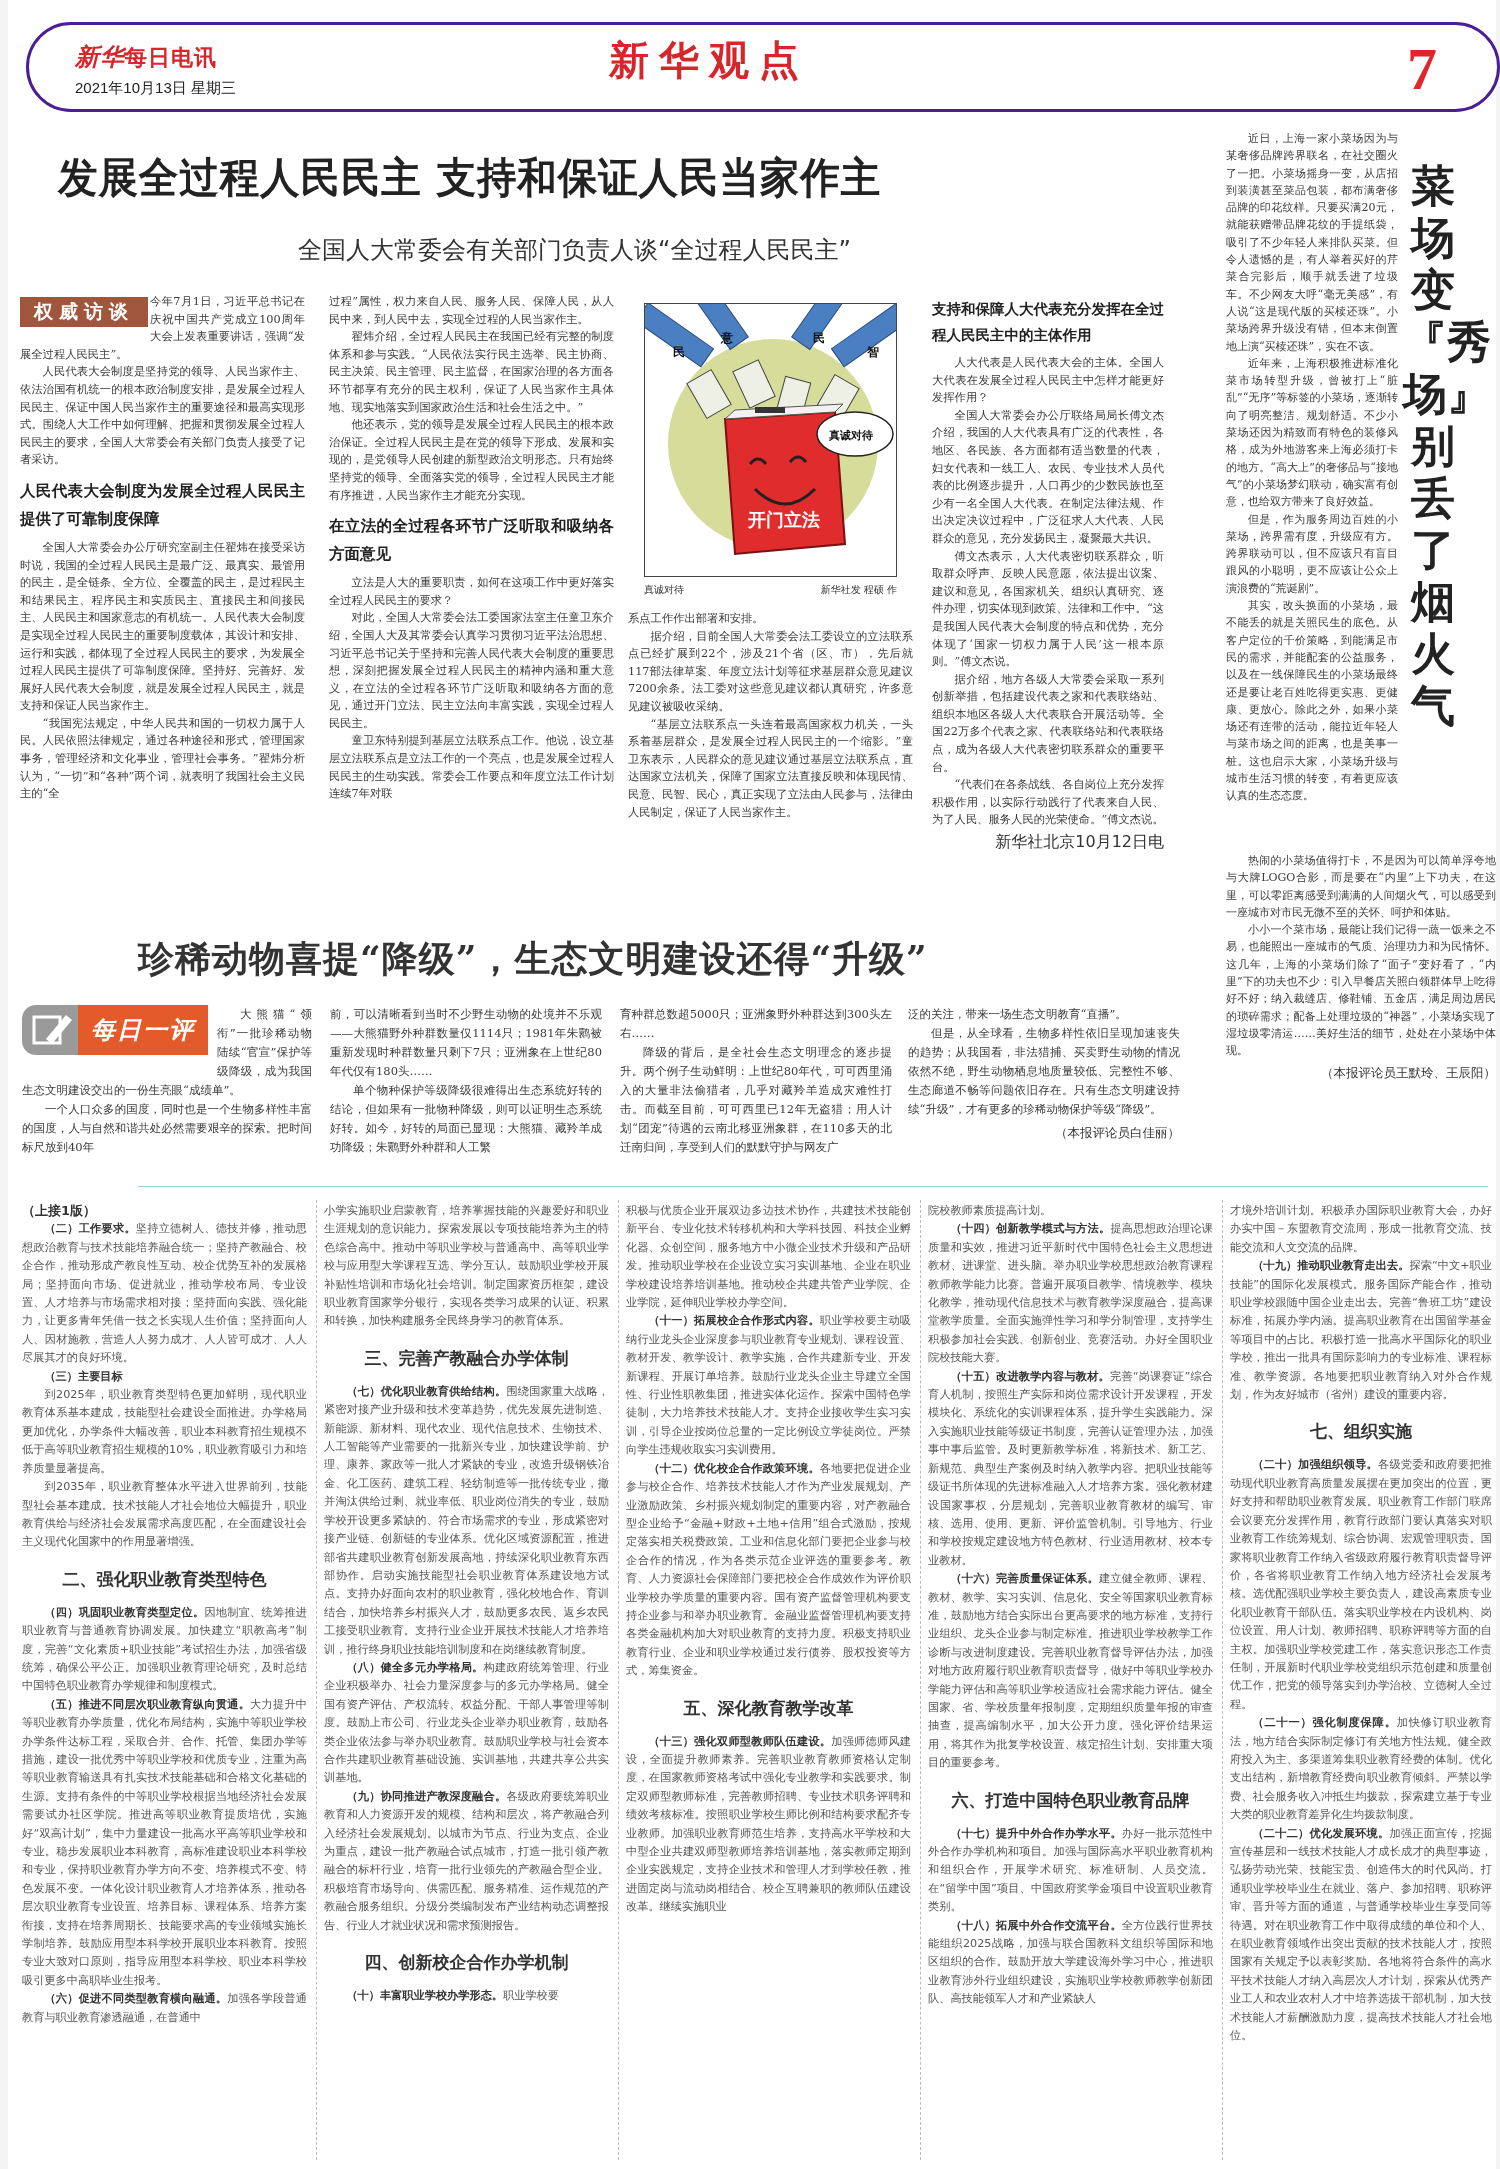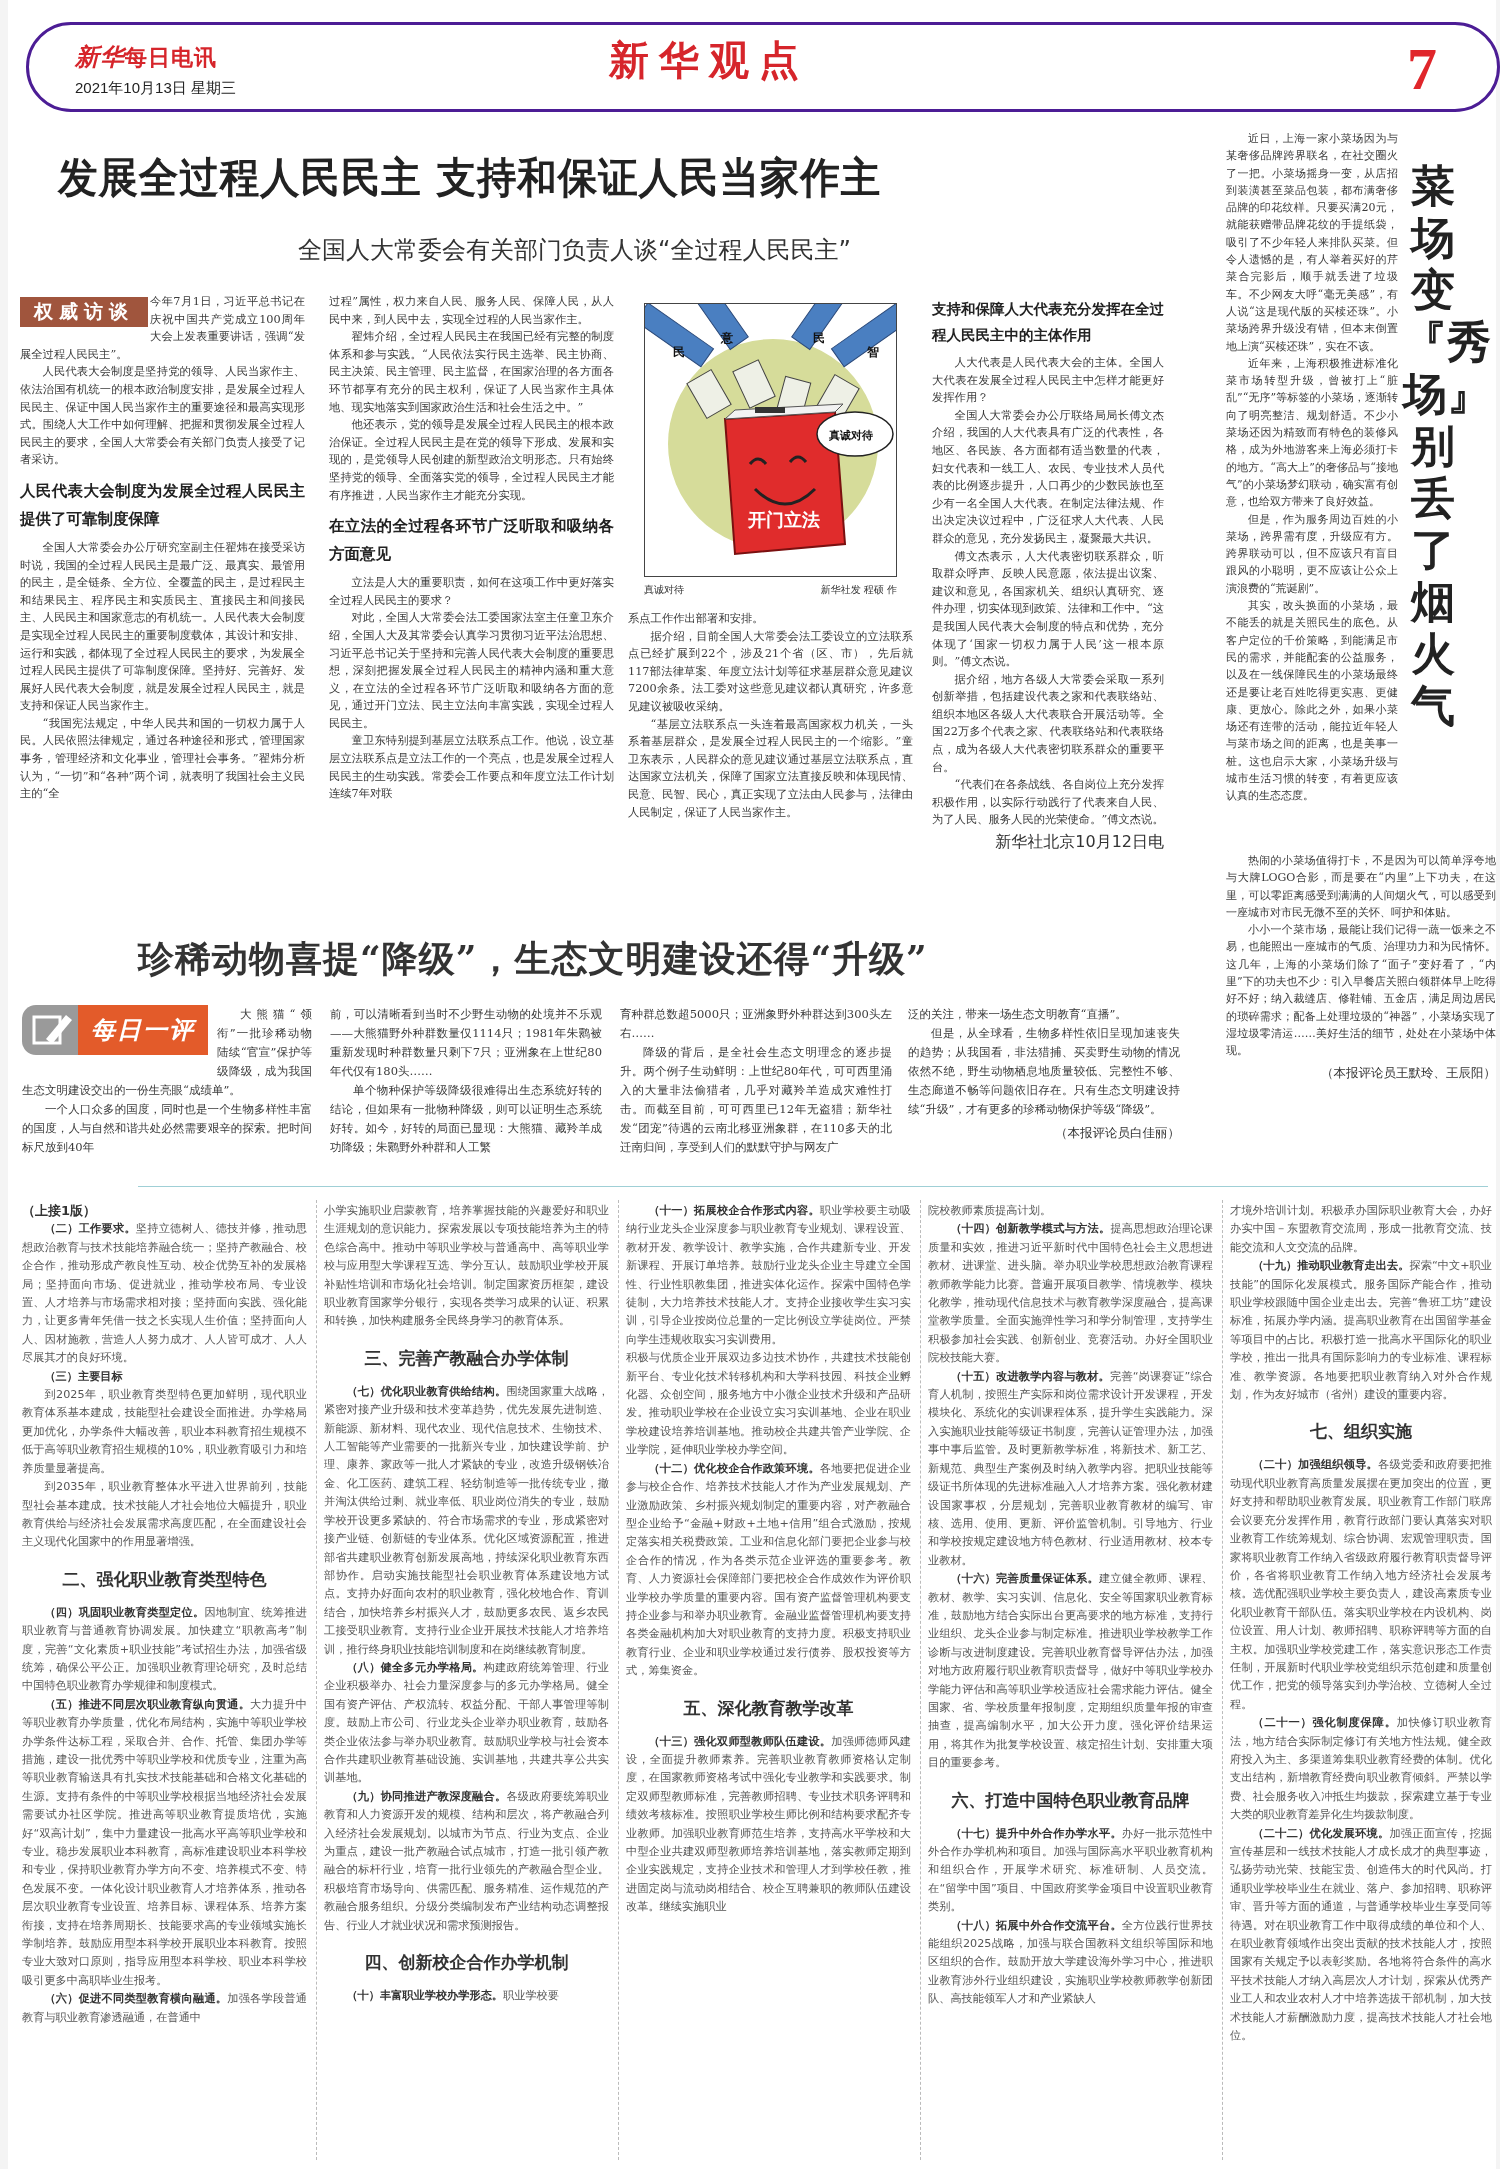--- a/index.html
+++ b/index.html
@@ -170,21 +170,21 @@
     <div style="float:left; width:195px; height:58px;"></div>
     <p style="text-indent:2em;">大熊猫“领衔”一批珍稀动物陆续“官宣”保护等级降级，成为我国生态文明建设交出的一份生亮眼“成绩单”。</p>
     <p>一个人口众多的国度，同时也是一个生物多样性丰富的国度，人与自然和谐共处必然需要艰辛的探索。把时间标尺放到40年</p>
   </div>
   <div class="col" style="left:322px; top:1005px; width:272px; font-size:11.5px; line-height:19px;">
     <p class="noindent">前，可以清晰看到当时不少野生动物的处境并不乐观——大熊猫野外种群数量仅1114只；1981年朱鹮被重新发现时种群数量只剩下7只；亚洲象在上世纪80年代仅有180头……</p>
     <p>单个物种保护等级降级很难得出生态系统好转的结论，但如果有一批物种降级，则可以证明生态系统好转。如今，好转的局面已显现：大熊猫、藏羚羊成功降级；朱鹮野外种群和人工繁</p>
   </div>
   <div class="col" style="left:612px; top:1005px; width:272px; font-size:11.5px; line-height:19px;">
     <p class="noindent">育种群总数超5000只；亚洲象野外种群达到300头左右……</p>
-    <p>降级的背后，是全社会生态文明理念的逐步提升。两个例子生动鲜明：上世纪80年代，可可西里涌入的大量非法偷猎者，几乎对藏羚羊造成灾难性打击。而截至目前，可可西里已12年无盗猎；新华社发“团宠”待遇的云南北移亚洲象群，在110多天的北迁南归间，享受到人们的默默守护与网友广</p>
+    <p>降级的背后，是全社会生态文明理念的逐步提升。两个例子生动鲜明：上世纪80年代，可可西里涌入的大量非法偷猎者，几乎对藏羚羊造成灾难性打击。而截至目前，可可西里已12年无盗猎；用人计划“团宠”待遇的云南北移亚洲象群，在110多天的北迁南归间，享受到人们的默默守护与网友广</p>
   </div>
   <div class="col" style="left:900px; top:1005px; width:272px; font-size:11.5px; line-height:19px;">
     <p class="noindent">泛的关注，带来一场生态文明教育“直播”。</p>
     <p>但是，从全球看，生物多样性依旧呈现加速丧失的趋势；从我国看，非法猎捕、买卖野生动物的情况依然不绝，野生动物栖息地质量较低、完整性不够、生态廊道不畅等问题依旧存在。只有生态文明建设持续“升级”，才有更多的珍稀动物保护等级“降级”。</p>
     <div class="byline">（本报评论员白佳丽）</div>
   </div>
 
   <div class="lower-col" style="left:14px; top:1202px; width:285px;">
     <div style="font-weight:bold; color:#333; font-size:13px;">（上接1版）</div>
     <p><b>（二）工作要求。</b><span>坚持立德树人、德技并修，推动思想政治教育与技术技能培养融合统一；坚持产教融合、校企合作，推动形成产教良性互动、校企优势互补的发展格局；坚持面向市场、促进就业，推动学校布局、专业设置、人才培养与市场需求相对接；坚持面向实践、强化能力，让更多青年凭借一技之长实现人生价值；坚持面向人人、因材施教，营造人人努力成才、人人皆可成才、人人尽展其才的良好环境。</span></p>
@@ -203,22 +203,22 @@
     <div class="sec-h">三、完善产教融合办学体制</div>
     <p><b>（七）优化职业教育供给结构。</b><span>围绕国家重大战略，紧密对接产业升级和技术变革趋势，优先发展先进制造、新能源、新材料、现代农业、现代信息技术、生物技术、人工智能等产业需要的一批新兴专业，加快建设学前、护理、康养、家政等一批人才紧缺的专业，改造升级钢铁冶金、化工医药、建筑工程、轻纺制造等一批传统专业，撤并淘汰供给过剩、就业率低、职业岗位消失的专业，鼓励学校开设更多紧缺的、符合市场需求的专业，形成紧密对接产业链、创新链的专业体系。优化区域资源配置，推进部省共建职业教育创新发展高地，持续深化职业教育东西部协作。启动实施技能型社会职业教育体系建设地方试点。支持办好面向农村的职业教育，强化校地合作、育训结合，加快培养乡村振兴人才，鼓励更多农民、返乡农民工接受职业教育。支持行业企业开展技术技能人才培养培训，推行终身职业技能培训制度和在岗继续教育制度。</span></p>
     <p><b>（八）健全多元办学格局。</b><span>构建政府统筹管理、行业企业积极举办、社会力量深度参与的多元办学格局。健全国有资产评估、产权流转、权益分配、干部人事管理等制度。鼓励上市公司、行业龙头企业举办职业教育，鼓励各类企业依法参与举办职业教育。鼓励职业学校与社会资本合作共建职业教育基础设施、实训基地，共建共享公共实训基地。</span></p>
     <p><b>（九）协同推进产教深度融合。</b><span>各级政府要统筹职业教育和人力资源开发的规模、结构和层次，将产教融合列入经济社会发展规划。以城市为节点、行业为支点、企业为重点，建设一批产教融合试点城市，打造一批引领产教融合的标杆行业，培育一批行业领先的产教融合型企业。积极培育市场导向、供需匹配、服务精准、运作规范的产教融合服务组织。分级分类编制发布产业结构动态调整报告、行业人才就业状况和需求预测报告。</span></p>
     <div class="sec-h">四、创新校企合作办学机制</div>
     <p><b>（十）丰富职业学校办学形态。</b><span>职业学校要</span></p>
   </div>
   <div class="vdash" style="left:610px; top:1200px; height:960px;"></div>
 
   <div class="lower-col" style="left:618px; top:1202px; width:285px;">
+    <p style="text-indent:0;">积极与优质企业开展双边多边技术协作，共建技术技能创新平台、专业化技术转移机构和大学科技园、科技企业孵化器、众创空间，服务地方中小微企业技术升级和产品研发。推动职业学校在企业设立实习实训基地、企业在职业学校建设培养培训基地。推动校企共建共管产业学院、企业学院，延伸职业学校办学空间。</p>
     <p><b>（十一）拓展校企合作形式内容。</b><span>职业学校要主动吸纳行业龙头企业深度参与职业教育专业规划、课程设置、教材开发、教学设计、教学实施，合作共建新专业、开发新课程、开展订单培养。鼓励行业龙头企业主导建立全国性、行业性职教集团，推进实体化运作。探索中国特色学徒制，大力培养技术技能人才。支持企业接收学生实习实训，引导企业按岗位总量的一定比例设立学徒岗位。严禁向学生违规收取实习实训费用。</span></p>
-    <p style="text-indent:0;">积极与优质企业开展双边多边技术协作，共建技术技能创新平台、专业化技术转移机构和大学科技园、科技企业孵化器、众创空间，服务地方中小微企业技术升级和产品研发。推动职业学校在企业设立实习实训基地、企业在职业学校建设培养培训基地。推动校企共建共管产业学院、企业学院，延伸职业学校办学空间。</p>
     <p><b>（十二）优化校企合作政策环境。</b><span>各地要把促进企业参与校企合作、培养技术技能人才作为产业发展规划、产业激励政策、乡村振兴规划制定的重要内容，对产教融合型企业给予“金融+财政+土地+信用”组合式激励，按规定落实相关税费政策。工业和信息化部门要把企业参与校企合作的情况，作为各类示范企业评选的重要参考。教育、人力资源社会保障部门要把校企合作成效作为评价职业学校办学质量的重要内容。国有资产监督管理机构要支持企业参与和举办职业教育。金融业监督管理机构要支持各类金融机构加大对职业教育的支持力度。积极支持职业教育行业、企业和职业学校通过发行债券、股权投资等方式，筹集资金。</span></p>
     <div class="sec-h">五、深化教育教学改革</div>
     <p><b>（十三）强化双师型教师队伍建设。</b><span>加强师德师风建设，全面提升教师素养。完善职业教育教师资格认定制度，在国家教师资格考试中强化专业教学和实践要求。制定双师型教师标准，完善教师招聘、专业技术职务评聘和绩效考核标准。按照职业学校生师比例和结构要求配齐专业教师。加强职业教育师范生培养，支持高水平学校和大中型企业共建双师型教师培养培训基地，落实教师定期到企业实践规定，支持企业技术和管理人才到学校任教，推进固定岗与流动岗相结合、校企互聘兼职的教师队伍建设改革。继续实施职业</span></p>
   </div>
   <div class="vdash" style="left:912px; top:1200px; height:960px;"></div>
 
   <div class="lower-col" style="left:920px; top:1202px; width:285px;">
     <p style="text-indent:0;">院校教师素质提高计划。</p>
     <p><b>（十四）创新教学模式与方法。</b><span>提高思想政治理论课质量和实效，推进习近平新时代中国特色社会主义思想进教材、进课堂、进头脑。举办职业学校思想政治教育课程教师教学能力比赛。普遍开展项目教学、情境教学、模块化教学，推动现代信息技术与教育教学深度融合，提高课堂教学质量。全面实施弹性学习和学分制管理，支持学生积极参加社会实践、创新创业、竞赛活动。办好全国职业院校技能大赛。</span></p>
     <p><b>（十五）改进教学内容与教材。</b><span>完善“岗课赛证”综合育人机制，按照生产实际和岗位需求设计开发课程，开发模块化、系统化的实训课程体系，提升学生实践能力。深入实施职业技能等级证书制度，完善认证管理办法，加强事中事后监管。及时更新教学标准，将新技术、新工艺、新规范、典型生产案例及时纳入教学内容。把职业技能等级证书所体现的先进标准融入人才培养方案。强化教材建设国家事权，分层规划，完善职业教育教材的编写、审核、选用、使用、更新、评价监管机制。引导地方、行业和学校按规定建设地方特色教材、行业适用教材、校本专业教材。</span></p>

